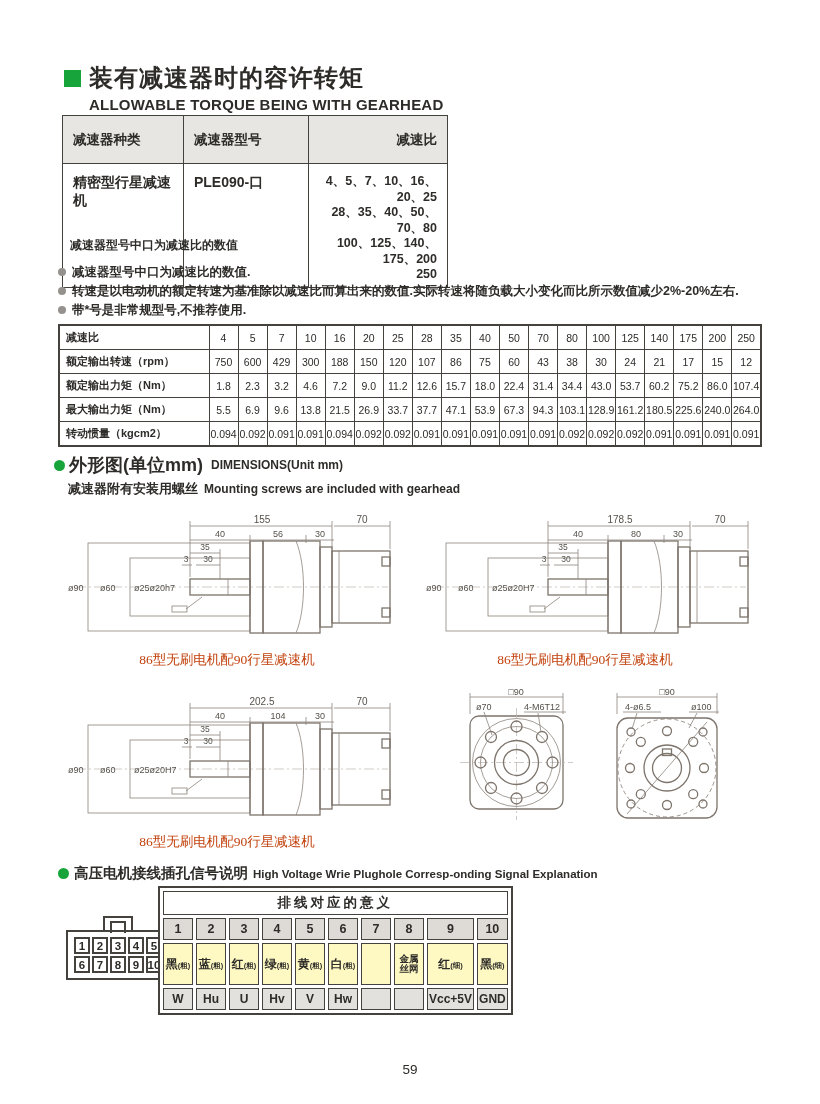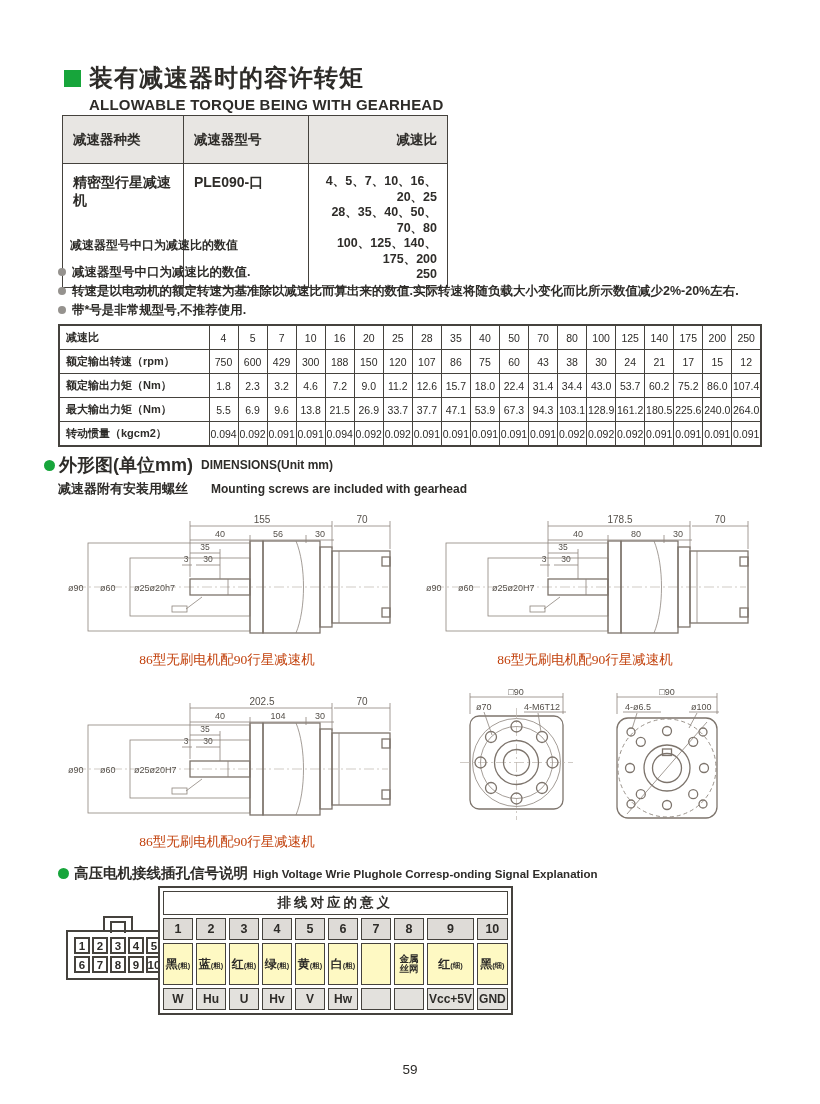--- a/index.html
+++ b/index.html
@@ -23,26 +23,26 @@
   .notes{position:absolute;left:58px;top:265px;}
   .note-row{display:flex;align-items:flex-start;margin-bottom:4px;}
   .note-dot{flex:0 0 auto;width:8px;height:8px;border-radius:50%;background:#95928e;margin:3px 6px 0 0;}
   .note-text{font-size:12.5px;font-weight:600;line-height:15px;}
   
   .spec{position:absolute;left:58px;top:324px;width:704px;border-collapse:collapse;table-layout:fixed;
         border:2px solid #45423d;}
   .spec td{border:1px solid #45423d;font-size:10.5px;text-align:center;padding:4px 0;height:14px;}
   .spec td.lbl{text-align:left;padding-left:6px;font-size:11px;font-weight:600;}
   
-  .dims-head{position:absolute;left:44px;top:453px;}
+  .dims-head{position:absolute;left:54px;top:453px;}
   .dims-line1{display:flex;align-items:center;gap:4px;}
   .gdot{width:11px;height:11px;border-radius:50%;background:#17a53b;}
   .dims-cn{font-size:18px;font-weight:bold;}
   .dims-en{font-size:12px;font-weight:bold;margin-left:4px;}
-  .dims-line2{margin:3px 0 16px 14px;display:flex;align-items:baseline;gap:23px;}
+  .dims-line2{margin:3px 0 16px 14px;display:flex;align-items:baseline;gap:6px;}
   .dims-sub-cn{font-size:13px;font-weight:600;}
   .dims-sub-en{font-size:12px;font-weight:600;}
   
   .drawA{position:absolute;left:62px;top:513px;}
   .drawB{position:absolute;left:420px;top:513px;}
   .drawC{position:absolute;left:62px;top:695px;}
   .drawD{position:absolute;left:448px;top:688px;display:flex;gap:16px;}
   .cap{width:330px;text-align:center;font-family:Liberation Serif, serif;font-size:13.5px;margin:8px 0 0 0;color:#c2410c;}
   svg text{font-family:"Liberation Sans",sans-serif;fill:#55504a;}
   .out{fill:none;stroke:#7d746c;stroke-width:1.3;}

